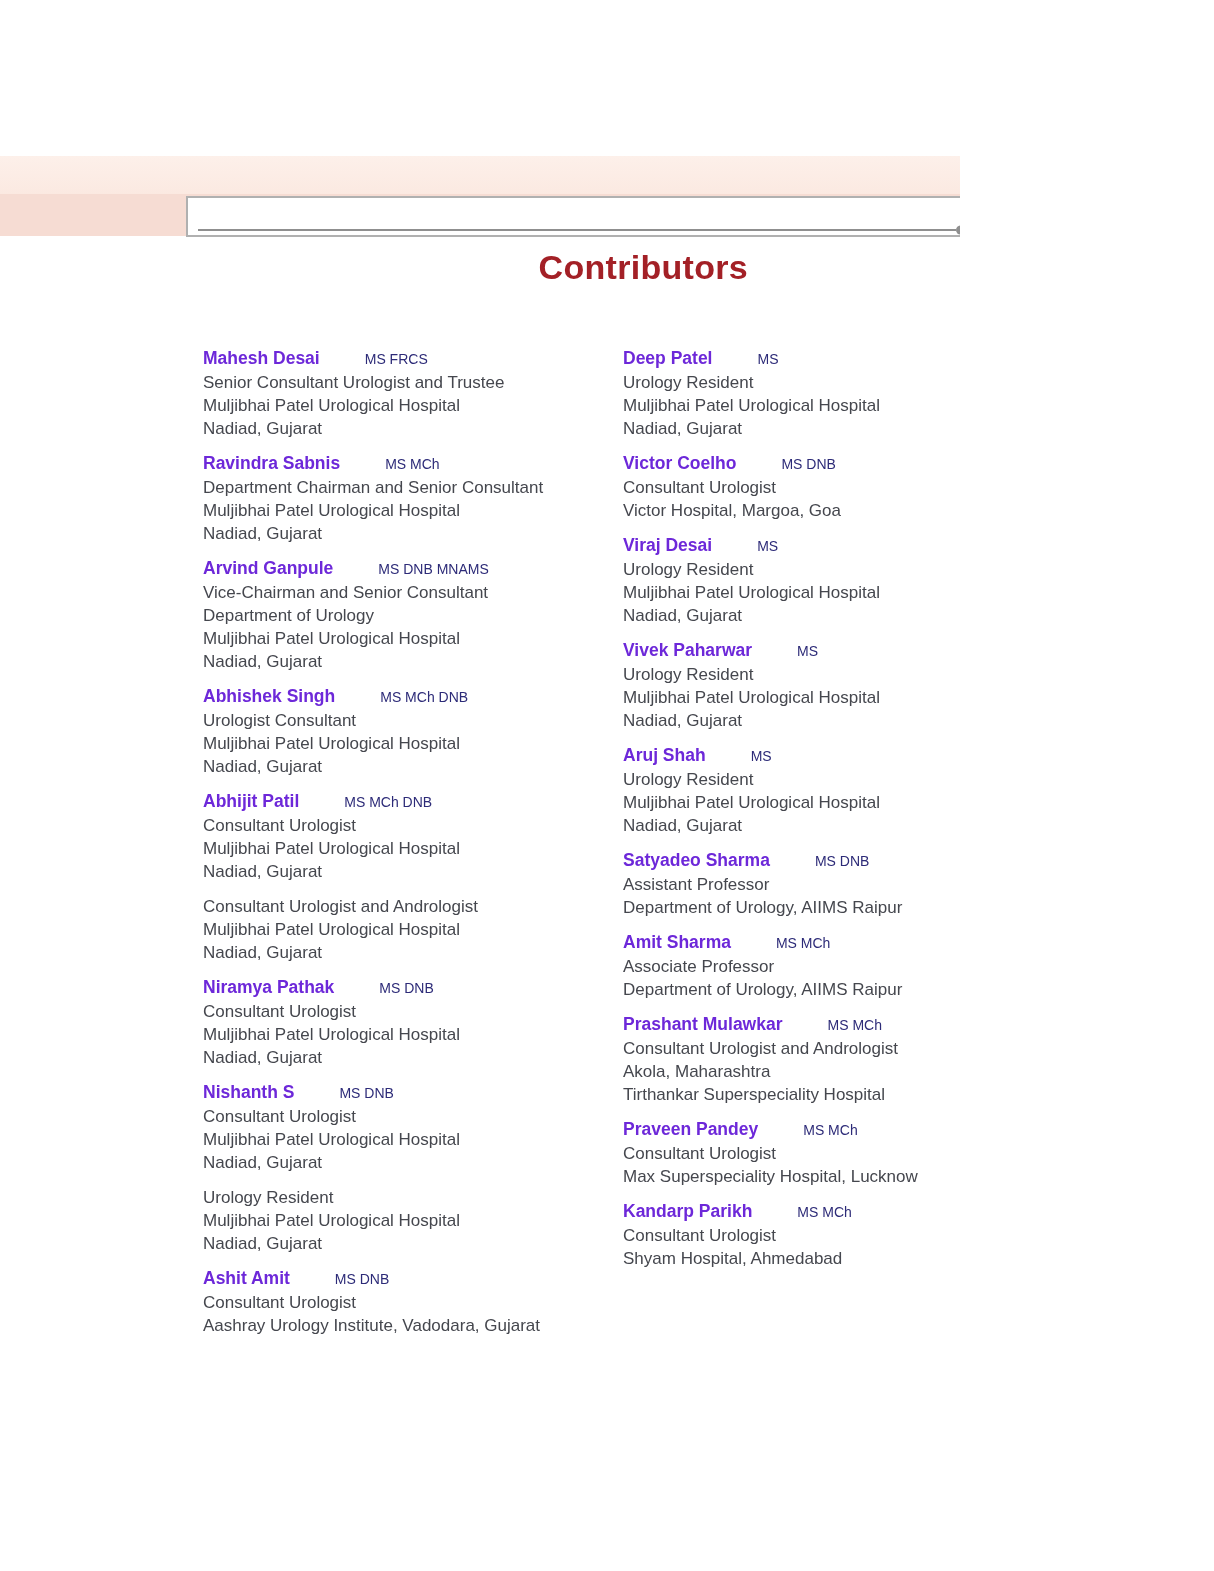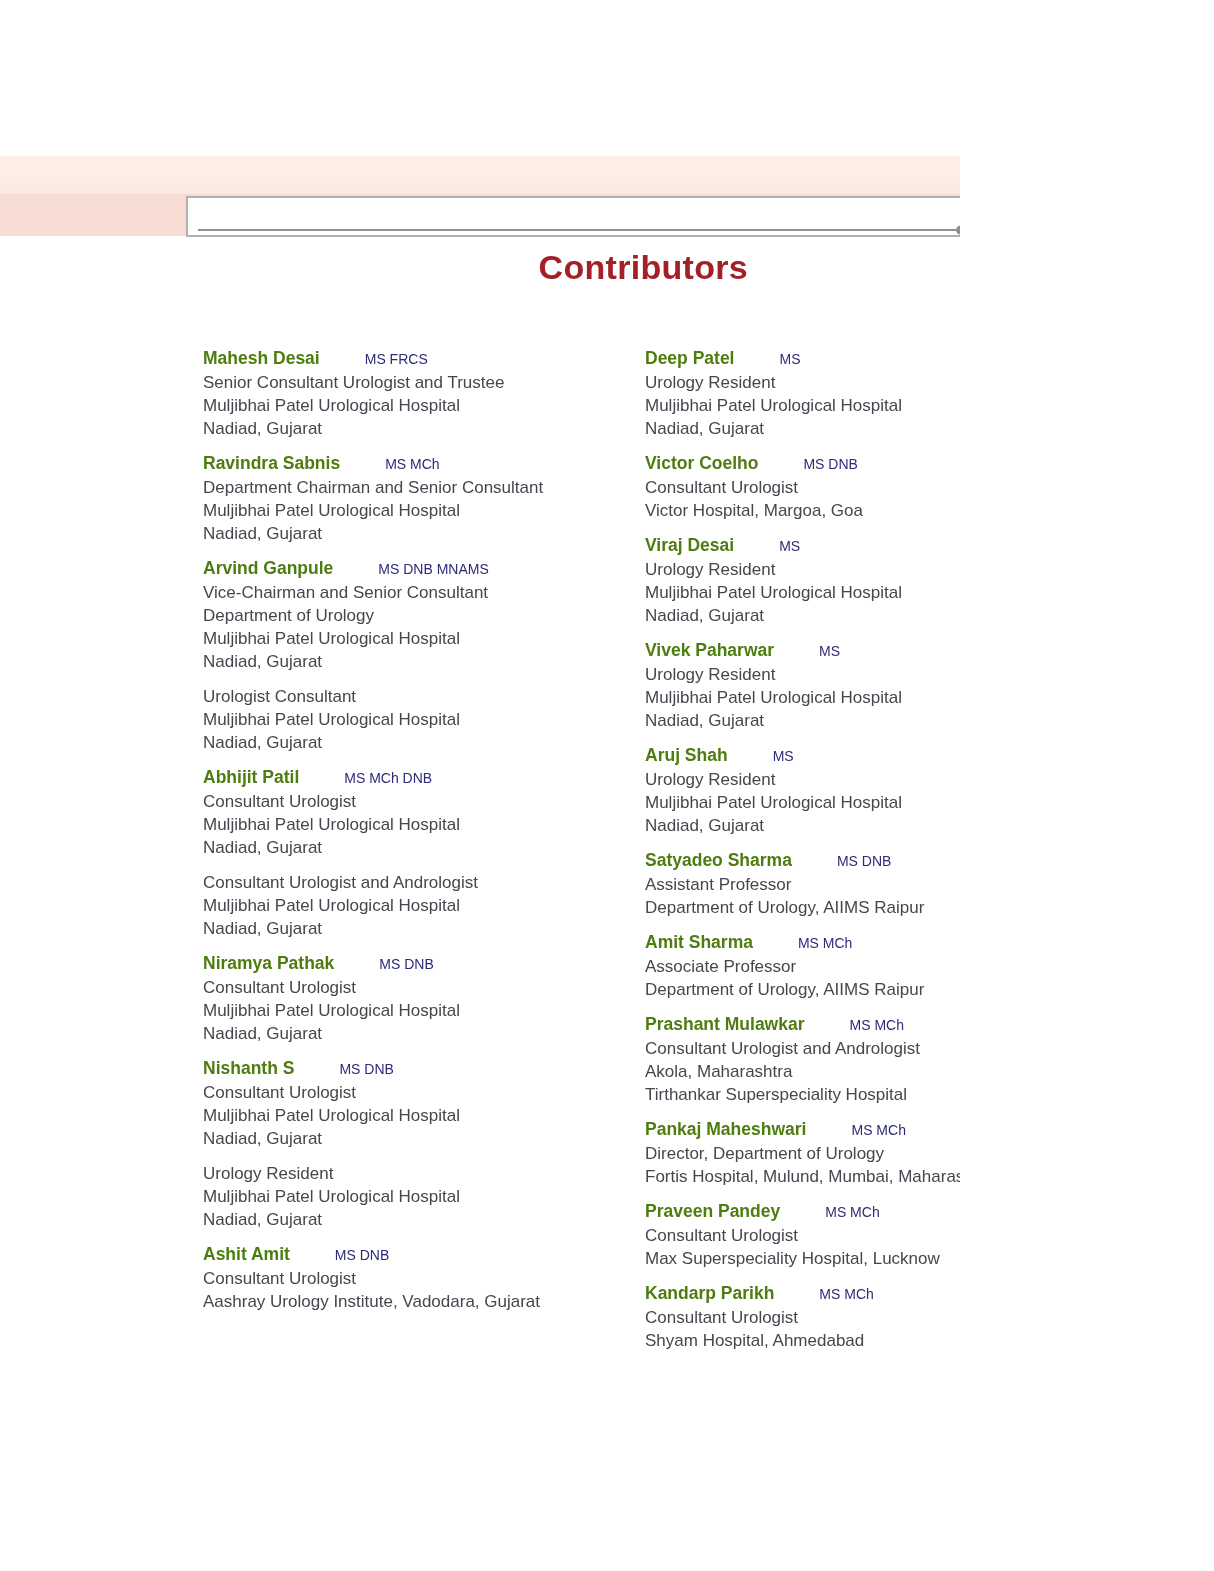--- a/index.html
+++ b/index.html
@@ -55,26 +55,26 @@
     letter-spacing:0.3px;
   }
   .col{
     position:absolute;
     top:347px;
     color:#45474e;
     font-size:17px;
     line-height:23px;
   }
   .col-left{ left:203px; width:415px; }
-  .col-right{ left:623px; width:440px;margin-left:22px; }
+  .col-right{ left:623px; width:440px; }
   .entry{ margin-bottom:12px; }
   .entry-head{ line-height:23px; }
   .name{
     font-weight:bold;
-    color:#4d7c0f;
+    color:#6d28d9;
     font-size:17.5px;
   }
   .creds{
     color:#2d2b78;
     font-size:14px;
     margin-left:5px;
     padding-left:40px;
   }
   .line{ line-height:23px; }
 </style>
@@ -109,20 +109,21 @@
         <div class="line">Nadiad, Gujarat</div>
       </div>
       <div class="entry">
         <div class="entry-head"><span class="name">Arvind Ganpule</span><span class="creds">MS DNB MNAMS</span></div>
         <div class="line">Vice-Chairman and Senior Consultant</div>
         <div class="line">Department of Urology</div>
         <div class="line">Muljibhai Patel Urological Hospital</div>
         <div class="line">Nadiad, Gujarat</div>
       </div>
       <div class="entry">
+        <div class="entry-head"><span class="name">Abhishek Singh</span><span class="creds">MS MCh DNB</span></div>
         <div class="line">Urologist Consultant</div>
         <div class="line">Muljibhai Patel Urological Hospital</div>
         <div class="line">Nadiad, Gujarat</div>
       </div>
       <div class="entry">
         <div class="entry-head"><span class="name">Abhijit Patil</span><span class="creds">MS MCh DNB</span></div>
         <div class="line">Consultant Urologist</div>
         <div class="line">Muljibhai Patel Urological Hospital</div>
         <div class="line">Nadiad, Gujarat</div>
       </div>
@@ -195,25 +196,20 @@
         <div class="line">Associate Professor</div>
         <div class="line">Department of Urology, AIIMS Raipur</div>
       </div>
       <div class="entry">
         <div class="entry-head"><span class="name">Prashant Mulawkar</span><span class="creds">MS MCh</span></div>
         <div class="line">Consultant Urologist and Andrologist</div>
         <div class="line">Akola, Maharashtra</div>
         <div class="line">Tirthankar Superspeciality Hospital</div>
       </div>
       <div class="entry">
-        <div class="entry-head"><span class="name">Pankaj Maheshwari</span><span class="creds">MS MCh</span></div>
-        <div class="line">Director, Department of Urology</div>
-        <div class="line">Fortis Hospital, Mulund, Mumbai, Maharashtra</div>
-      </div>
-      <div class="entry">
         <div class="entry-head"><span class="name">Praveen Pandey</span><span class="creds">MS MCh</span></div>
         <div class="line">Consultant Urologist</div>
         <div class="line">Max Superspeciality Hospital, Lucknow</div>
       </div>
       <div class="entry">
         <div class="entry-head"><span class="name">Kandarp Parikh</span><span class="creds">MS MCh</span></div>
         <div class="line">Consultant Urologist</div>
         <div class="line">Shyam Hospital, Ahmedabad</div>
       </div>
     </div>

